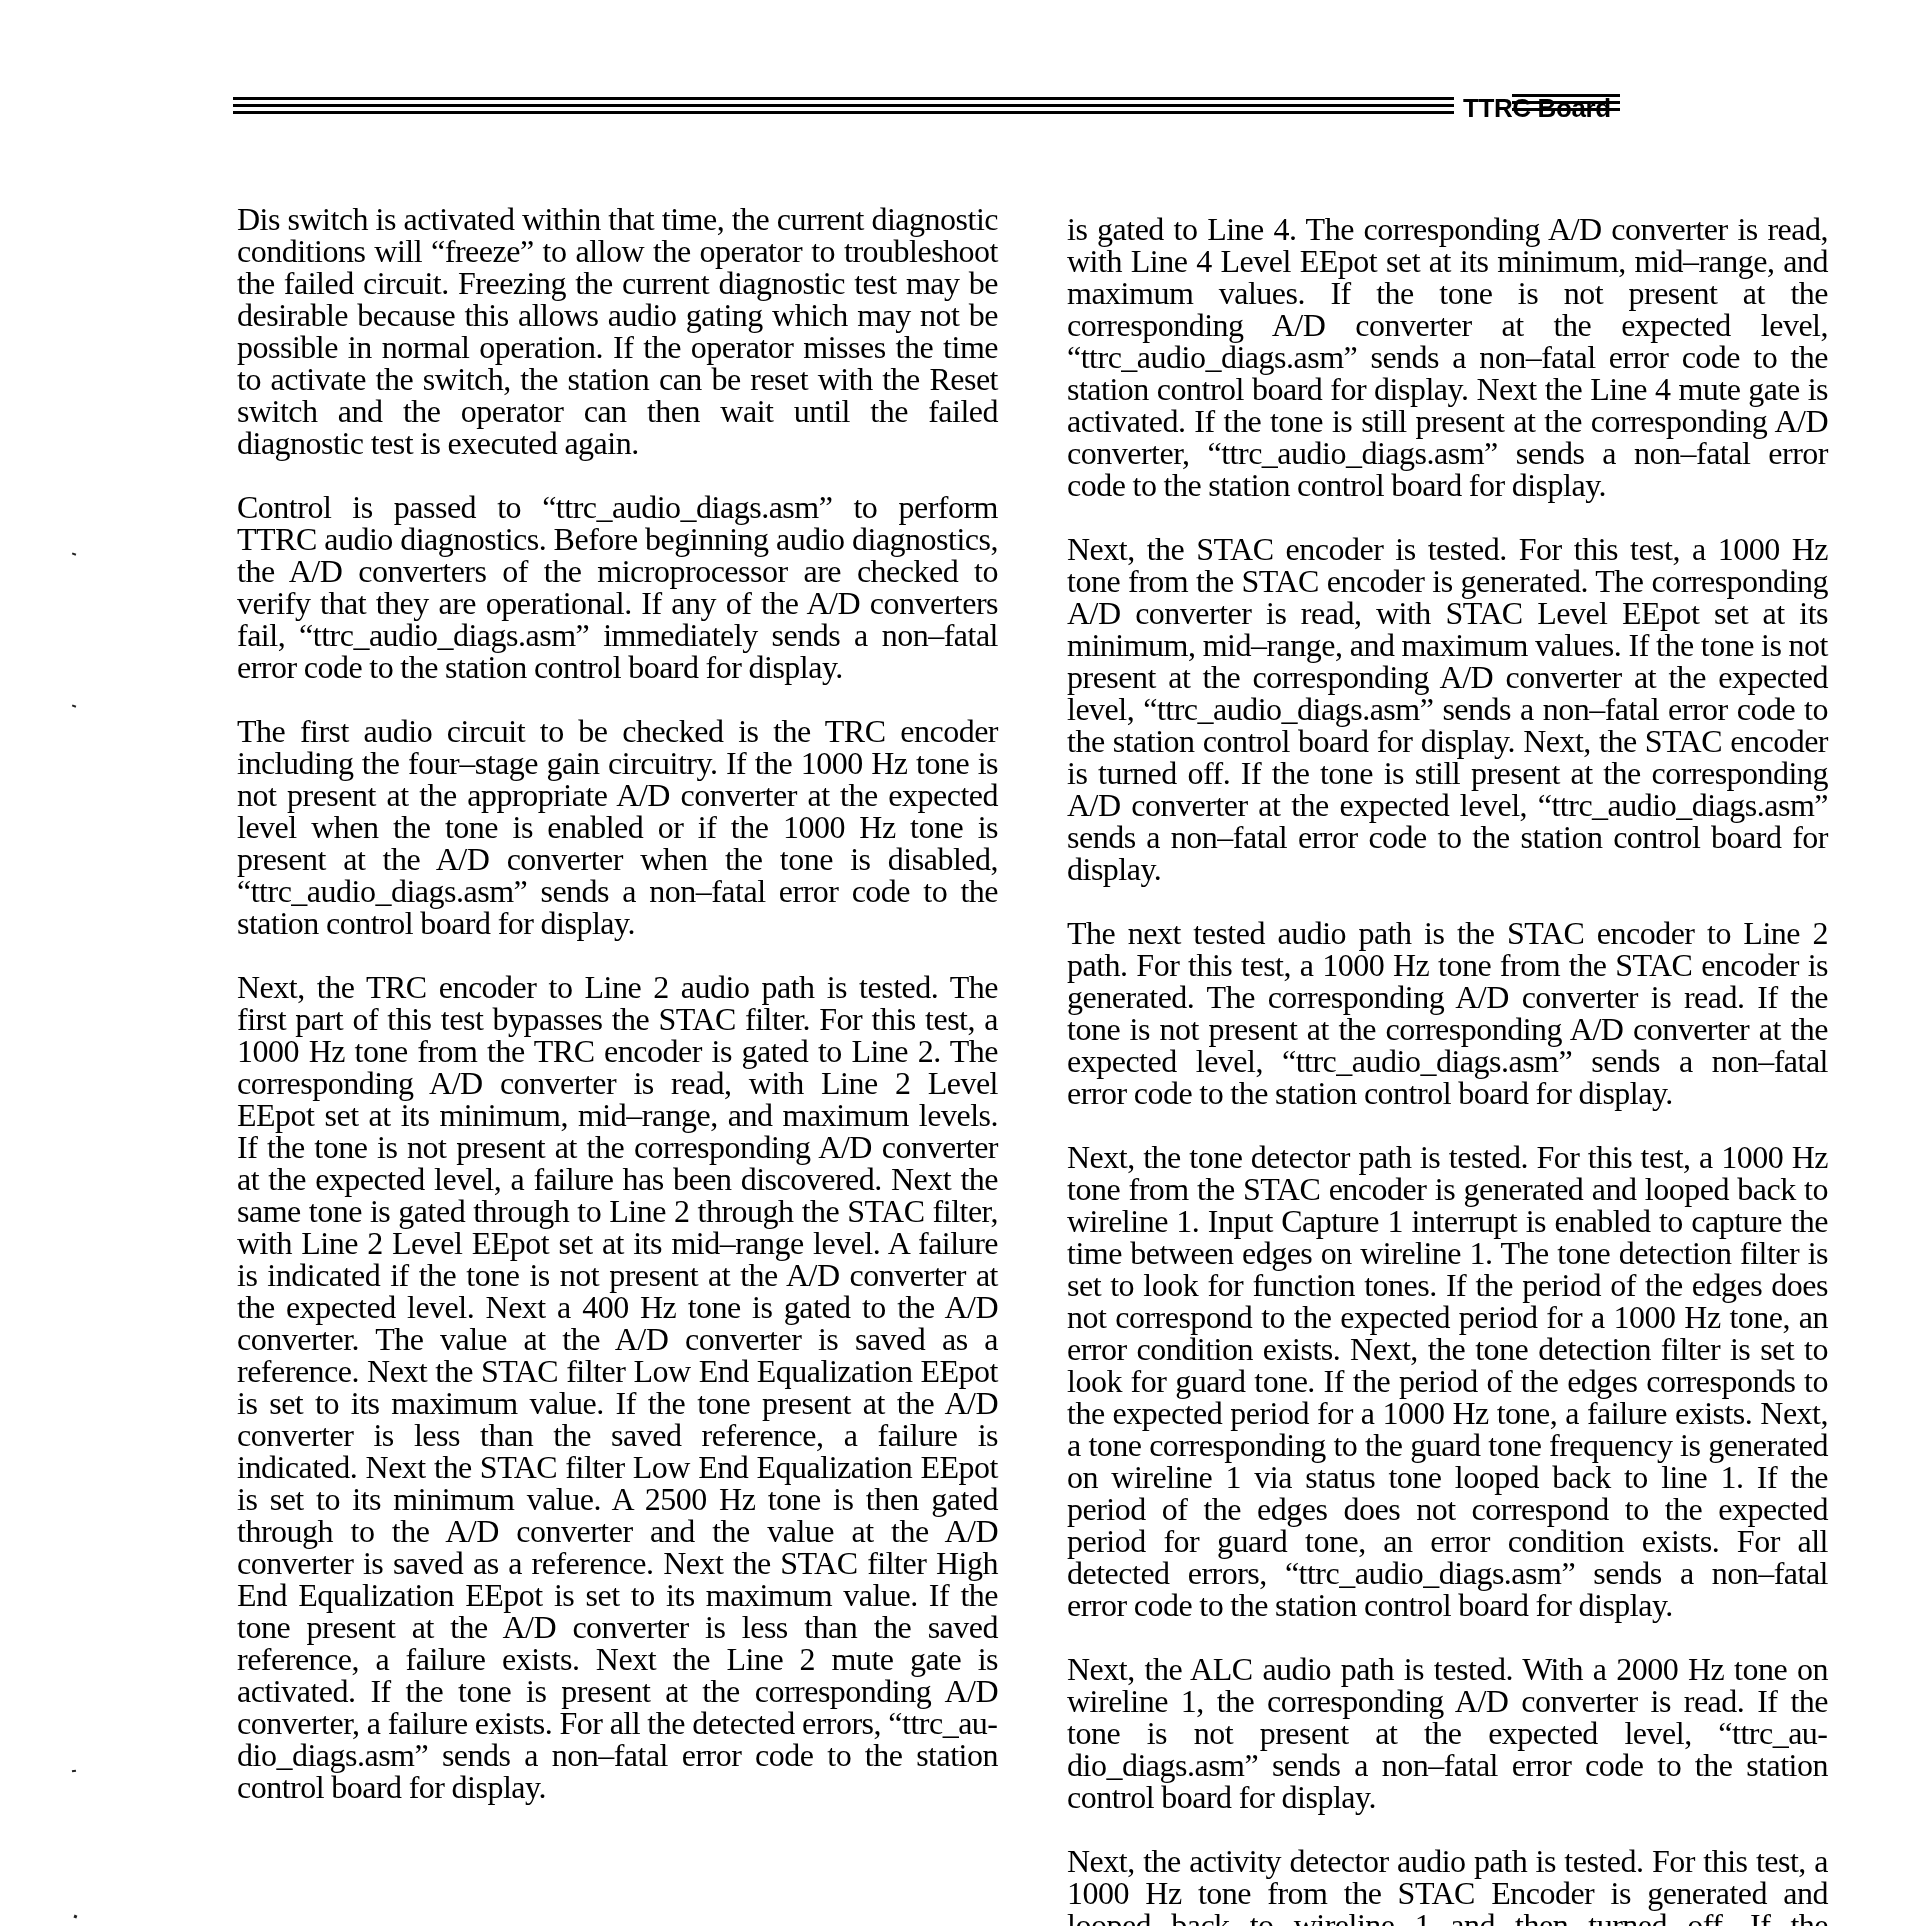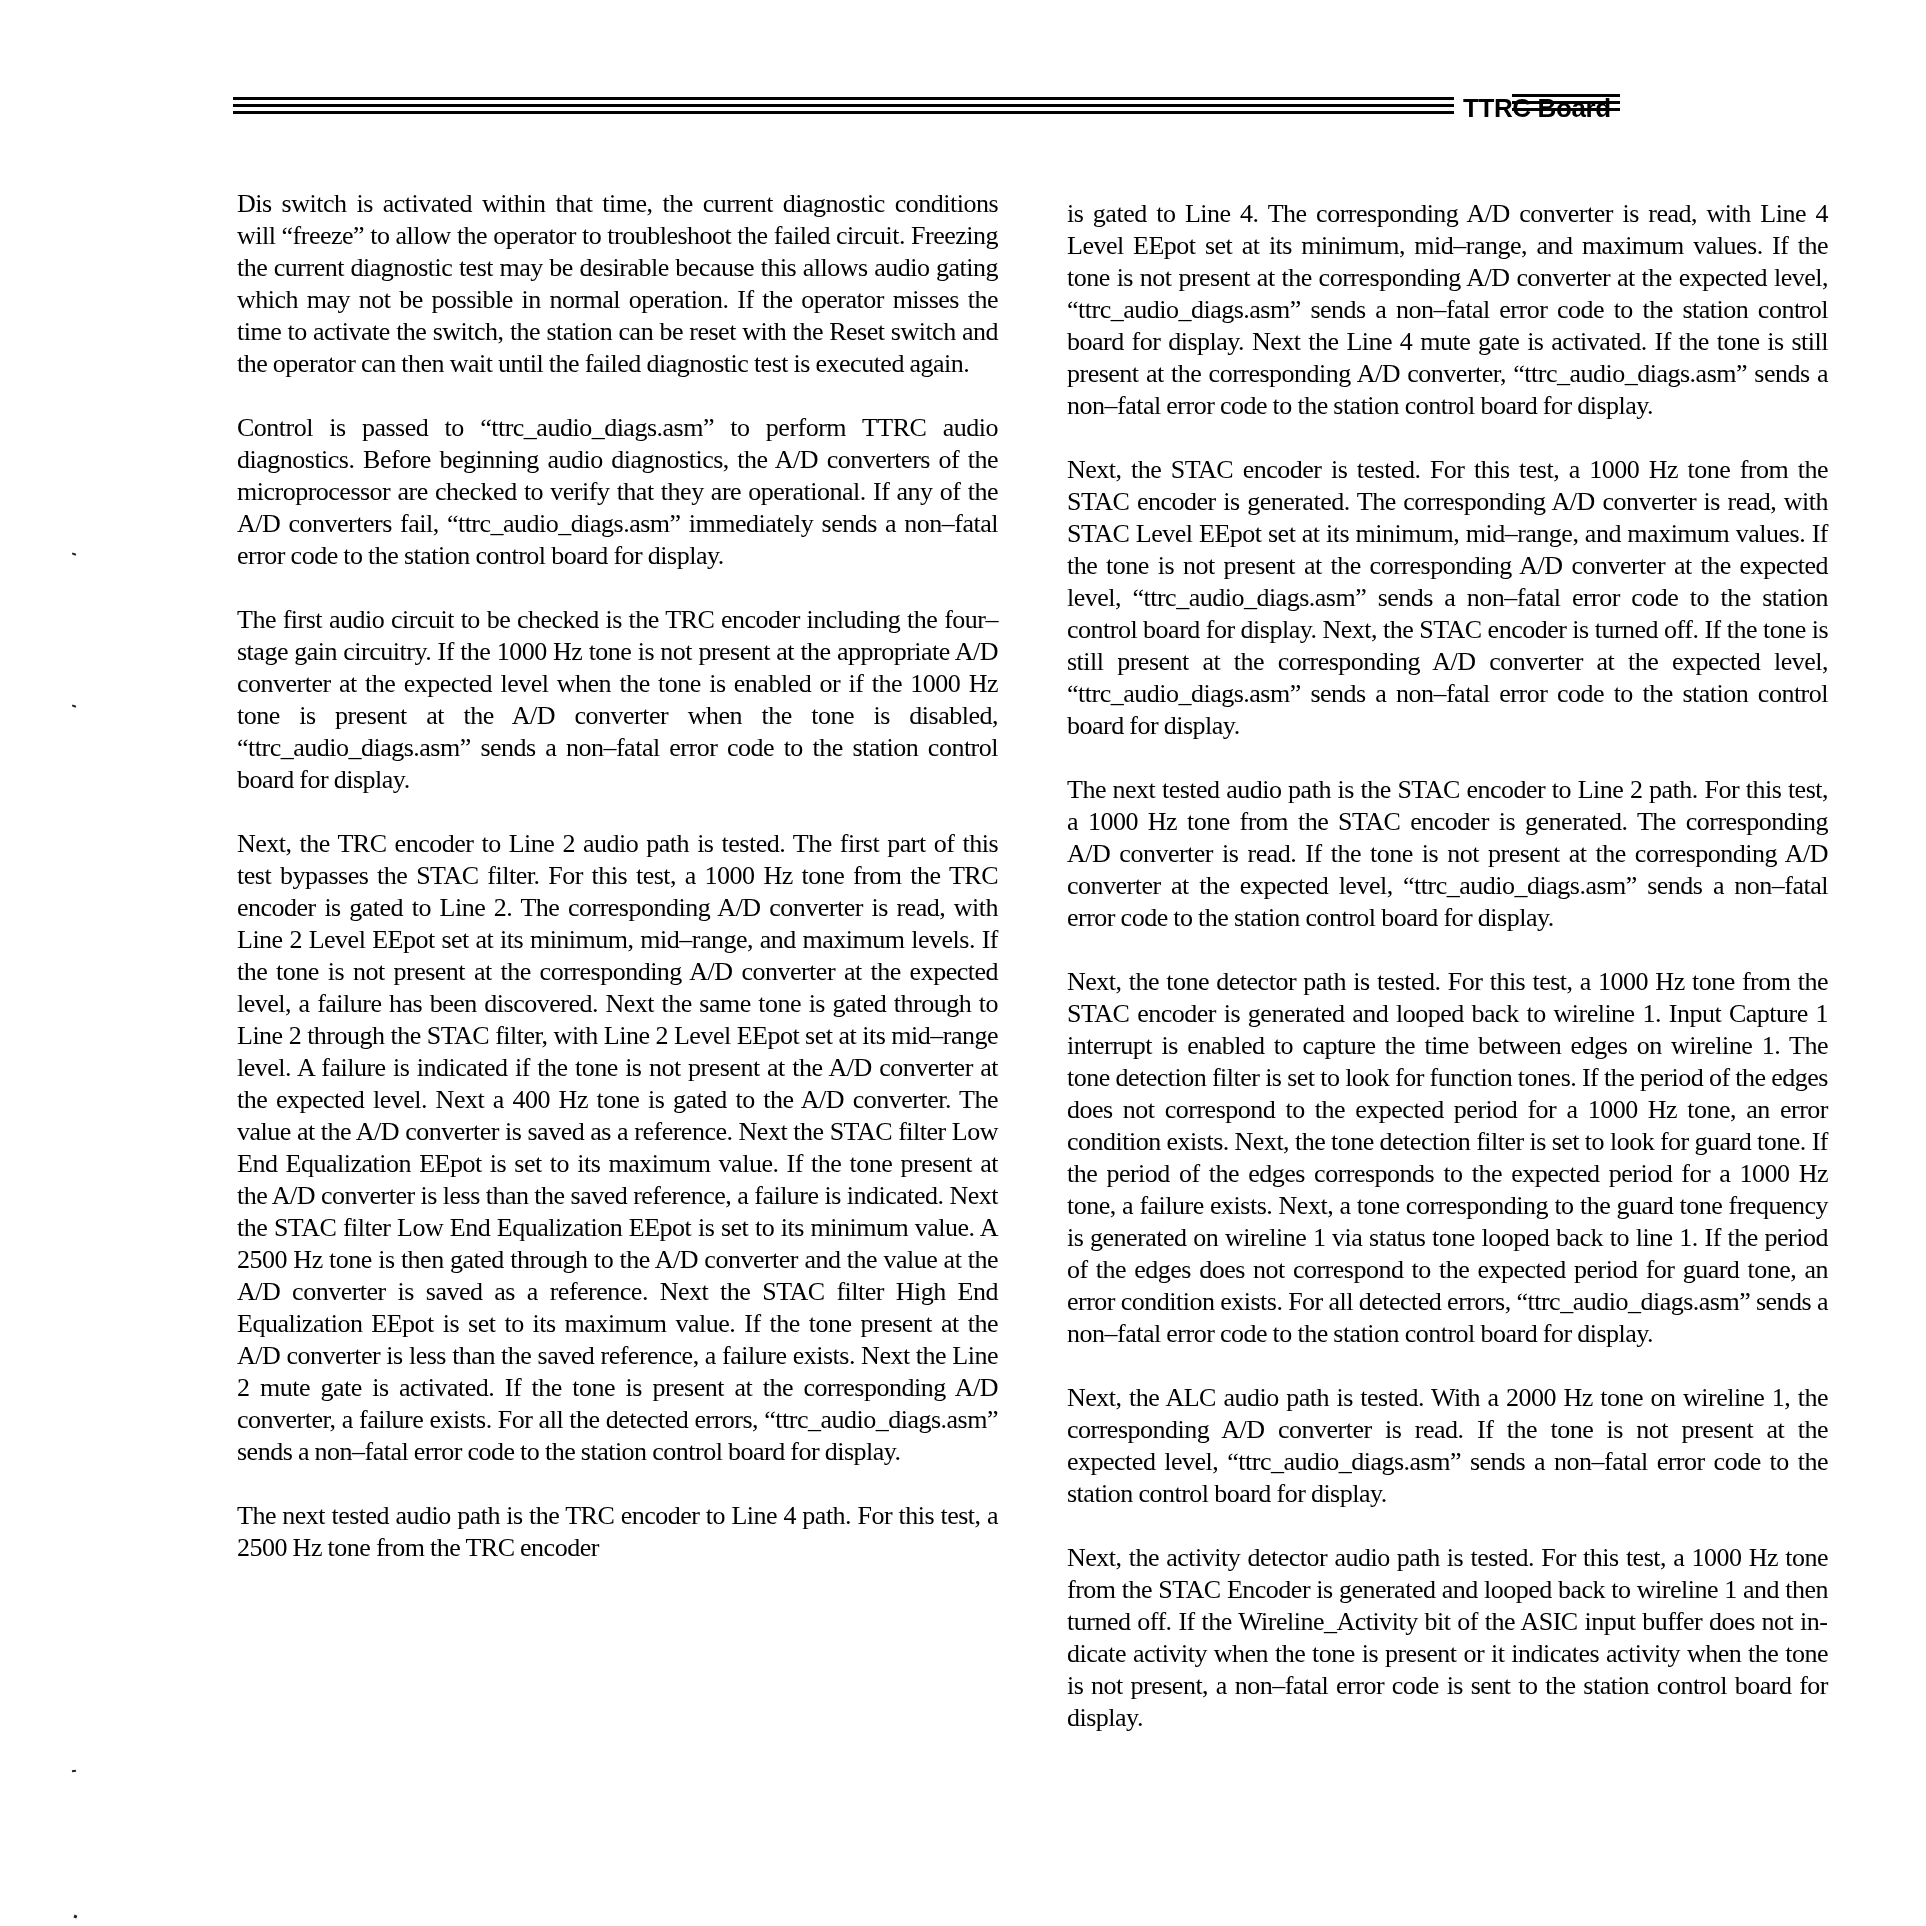--- a/index.html
+++ b/index.html
@@ -44,24 +44,24 @@
       top: 0.8px;
       font-family: "Liberation Sans", sans-serif;
       font-weight: bold;
       font-size: 26px;
       line-height: 31px;
       letter-spacing: -0.4px;
       white-space: nowrap;
     }
     .column {
       position: absolute;
-      top: 188px;
+      top: 203px;
       width: 761px;
       font-family: "Liberation Serif", serif;
-      font-size: 26px;
+      font-size: 32px;
       line-height: 32px;
       text-align: justify;
       hyphens: manual;
     }
     .col-left { left: 237px; }
     .col-right { left: 1067px; margin-top: 10px; }
     .para {
       margin: 0 0 32px 0;
       letter-spacing: -0.5px;
       word-spacing: -0.4px;
@@ -95,21 +95,20 @@
 <div class="margin-mark" style="left:72px; top:553px;"></div>
 <div class="margin-mark" style="left:72px; top:705px;"></div>
 <div class="margin-mark" style="left:72px; top:1770px; transform:rotate(-10deg);"></div>
 <div class="margin-mark" style="left:74px; top:1915px; width:2.7px; height:2.7px;"></div>
 
 <div class="column col-left">
   <p class="para">Dis switch is activated within that time, the current diag­nostic conditions will “freeze” to allow the operator to troubleshoot the failed circuit. Freezing the current diag­nostic test may be desirable because this allows audio gat­ing which may not be possible in normal operation. If the operator misses the time to activate the switch, the station can be reset with the Reset switch and the operator can then wait until the failed diagnostic test is executed again.</p>
   <p class="para">Control is passed to “ttrc_audio_diags.asm” to perform TTRC audio diagnostics. Before beginning audio diagnos­tics, the A/D converters of the microprocessor are checked to verify that they are operational. If any of the A/D converters fail, “ttrc_audio_diags.asm” immediately sends a non–fatal error code to the station control board for display.</p>
   <p class="para">The first audio circuit to be checked is the TRC encoder including the four–stage gain circuitry. If the 1000 Hz tone is not present at the appropriate A/D converter at the ex­pected level when the tone is enabled or if the 1000 Hz tone is present at the A/D converter when the tone is dis­abled, “ttrc_audio_diags.asm” sends a non–fatal error code to the station control board for display.</p>
   <p class="para">Next, the TRC encoder to Line 2 audio path is tested. The first part of this test bypasses the STAC filter. For this test, a 1000 Hz tone from the TRC encoder is gated to Line 2. The corresponding A/D converter is read, with Line 2 Level EEpot set at its minimum, mid–range, and maxi­mum levels. If the tone is not present at the corresponding A/D converter at the expected level, a failure has been discovered. Next the same tone is gated through to Line 2 through the STAC filter, with Line 2 Level EEpot set at its mid–range level. A failure is indicated if the tone is not present at the A/D converter at the expected level. Next a 400 Hz tone is gated to the A/D converter. The value at the A/D converter is saved as a reference. Next the STAC filter Low End Equalization EEpot is set to its maximum value. If the tone present at the A/D converter is less than the saved reference, a failure is indicated. Next the STAC filter Low End Equalization EEpot is set to its minimum value. A 2500 Hz tone is then gated through to the A/D converter and the value at the A/D converter is saved as a reference. Next the STAC filter High End Equalization EEpot is set to its maximum value. If the tone present at the A/D converter is less than the saved reference, a fail­ure exists. Next the Line 2 mute gate is activated. If the tone is present at the corresponding A/D converter, a fail­ure exists. For all the detected errors, “ttrc_au­dio_diags.asm” sends a non–fatal error code to the station control board for display.</p>
-  <p class="para">The next tested audio path is the TRC encoder to Line 4 path. For this test, a 2500 Hz tone from the TRC encoder</p>
 </div>
 
 <div class="column col-right">
   <p class="para">is gated to Line 4. The corresponding A/D converter is read, with Line 4 Level EEpot set at its minimum, mid–range, and maximum values. If the tone is not present at the corresponding A/D converter at the expected level, “ttrc_audio_diags.asm” sends a non–fatal error code to the station control board for display. Next the Line 4 mute gate is activated. If the tone is still present at the corre­sponding A/D converter, “ttrc_audio_diags.asm” sends a non–fatal error code to the station control board for dis­play.</p>
   <p class="para">Next, the STAC encoder is tested. For this test, a 1000 Hz tone from the STAC encoder is generated. The corre­sponding A/D converter is read, with STAC Level EEpot set at its minimum, mid–range, and maximum values. If the tone is not present at the corresponding A/D conver­ter at the expected level, “ttrc_audio_diags.asm” sends a non–fatal error code to the station control board for dis­play. Next, the STAC encoder is turned off. If the tone is still present at the corresponding A/D converter at the ex­pected level, “ttrc_audio_diags.asm” sends a non–fatal error code to the station control board for display.</p>
   <p class="para">The next tested audio path is the STAC encoder to Line 2 path. For this test, a 1000 Hz tone from the STAC encoder is generated. The corresponding A/D converter is read. If the tone is not present at the corresponding A/D conver­ter at the expected level, “ttrc_audio_diags.asm” sends a non–fatal error code to the station control board for dis­play.</p>
   <p class="para">Next, the tone detector path is tested. For this test, a 1000 Hz tone from the STAC encoder is generated and looped back to wireline 1. Input Capture 1 interrupt is enabled to capture the time between edges on wireline 1. The tone detection filter is set to look for function tones. If the peri­od of the edges does not correspond to the expected peri­od for a 1000 Hz tone, an error condition exists. Next, the tone detection filter is set to look for guard tone. If the period of the edges corresponds to the expected period for a 1000 Hz tone, a failure exists. Next, a tone correspond­ing to the guard tone frequency is generated on wireline 1 via status tone looped back to line 1. If the period of the edges does not correspond to the expected period for guard tone, an error condition exists. For all detected er­rors, “ttrc_audio_diags.asm” sends a non–fatal error code to the station control board for display.</p>
   <p class="para">Next, the ALC audio path is tested. With a 2000 Hz tone on wireline 1, the corresponding A/D converter is read. If the tone is not present at the expected level, “ttrc_au­dio_diags.asm” sends a non–fatal error code to the station control board for display.</p>
   <p class="para">Next, the activity detector audio path is tested. For this test, a 1000 Hz tone from the STAC Encoder is generated and looped back to wireline 1 and then turned off. If the Wireline_Activity bit of the ASIC input buffer does not in­dicate activity when the tone is present or it indicates ac­tivity when the tone is not present, a non–fatal error code is sent to the station control board for display.</p>
 </div>

